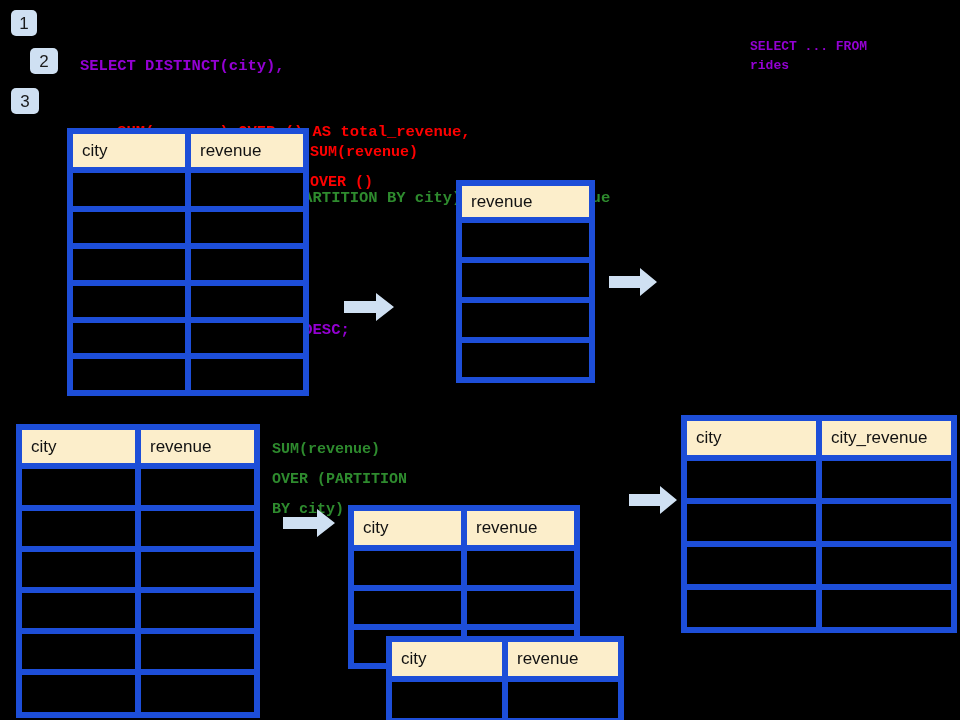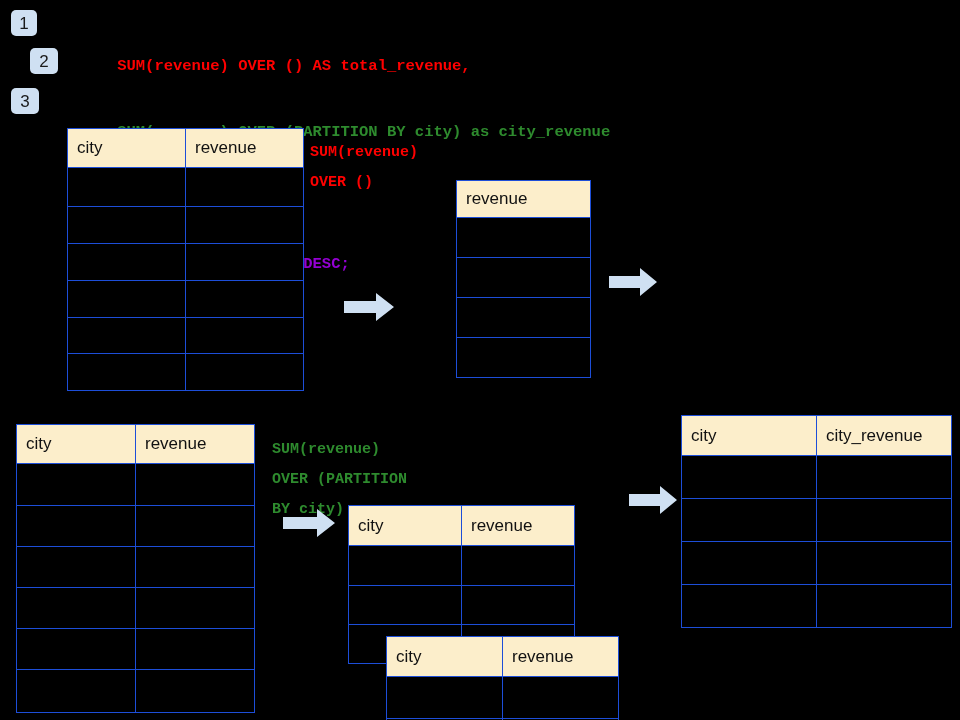--- a/index.html
+++ b/index.html
@@ -63,21 +63,21 @@
 
   
   .tbl {
     position: absolute;
     border-collapse: collapse;
     table-layout: fixed;
     background: #000000;
   }
   .tbl th,
   .tbl td {
-    border: 1px solid #1d4ed8;
+    border: 6px solid #1d4ed8;
     padding: 0;
     margin: 0;
     box-sizing: border-box;
   }
   .tbl th {
     background: #fceecb;
     color: #111111;
     font-family: "Liberation Sans", sans-serif;
     font-size: 17px;
     font-weight: normal;
@@ -104,26 +104,29 @@
     <span>1</span>
   </div>
   <div class="step-badge" style="left:30px; top:48px; width:28px; height:26px;">
     <span>2</span>
   </div>
   <div class="step-badge" style="left:11px; top:88px; width:28px; height:26px;">
     <span>3</span>
   </div>
 
   <div class="code-block" style="left:80px; top:11px;">
+    <div class="code-line c-purple">SELECT DISTINCT(city),</div>
     <div class="code-line c-red">    SUM(revenue) OVER () AS total_revenue,</div>
     <div class="code-line c-green">    SUM(revenue) OVER (PARTITION BY city) as city_revenue</div>
     <div class="code-line c-purple">  FROM rides</div>
     <div class="code-line c-purple">  ORDER by city_revenue DESC;</div>
   </div>
 
+  <div class="annot small c-purple" style="left:750px; top:37px;">SELECT ... FROM
+rides</div>
 
   <div class="annot c-red" style="left:310px; top:138px;">SUM(revenue)
 OVER ()</div>
 
   <div class="annot c-green" style="left:272px; top:435px;">SUM(revenue)
 OVER (PARTITION
 BY city)</div>
 
   <table class="tbl" style="left:67px; top:128px; width:236px;">
     <thead>

